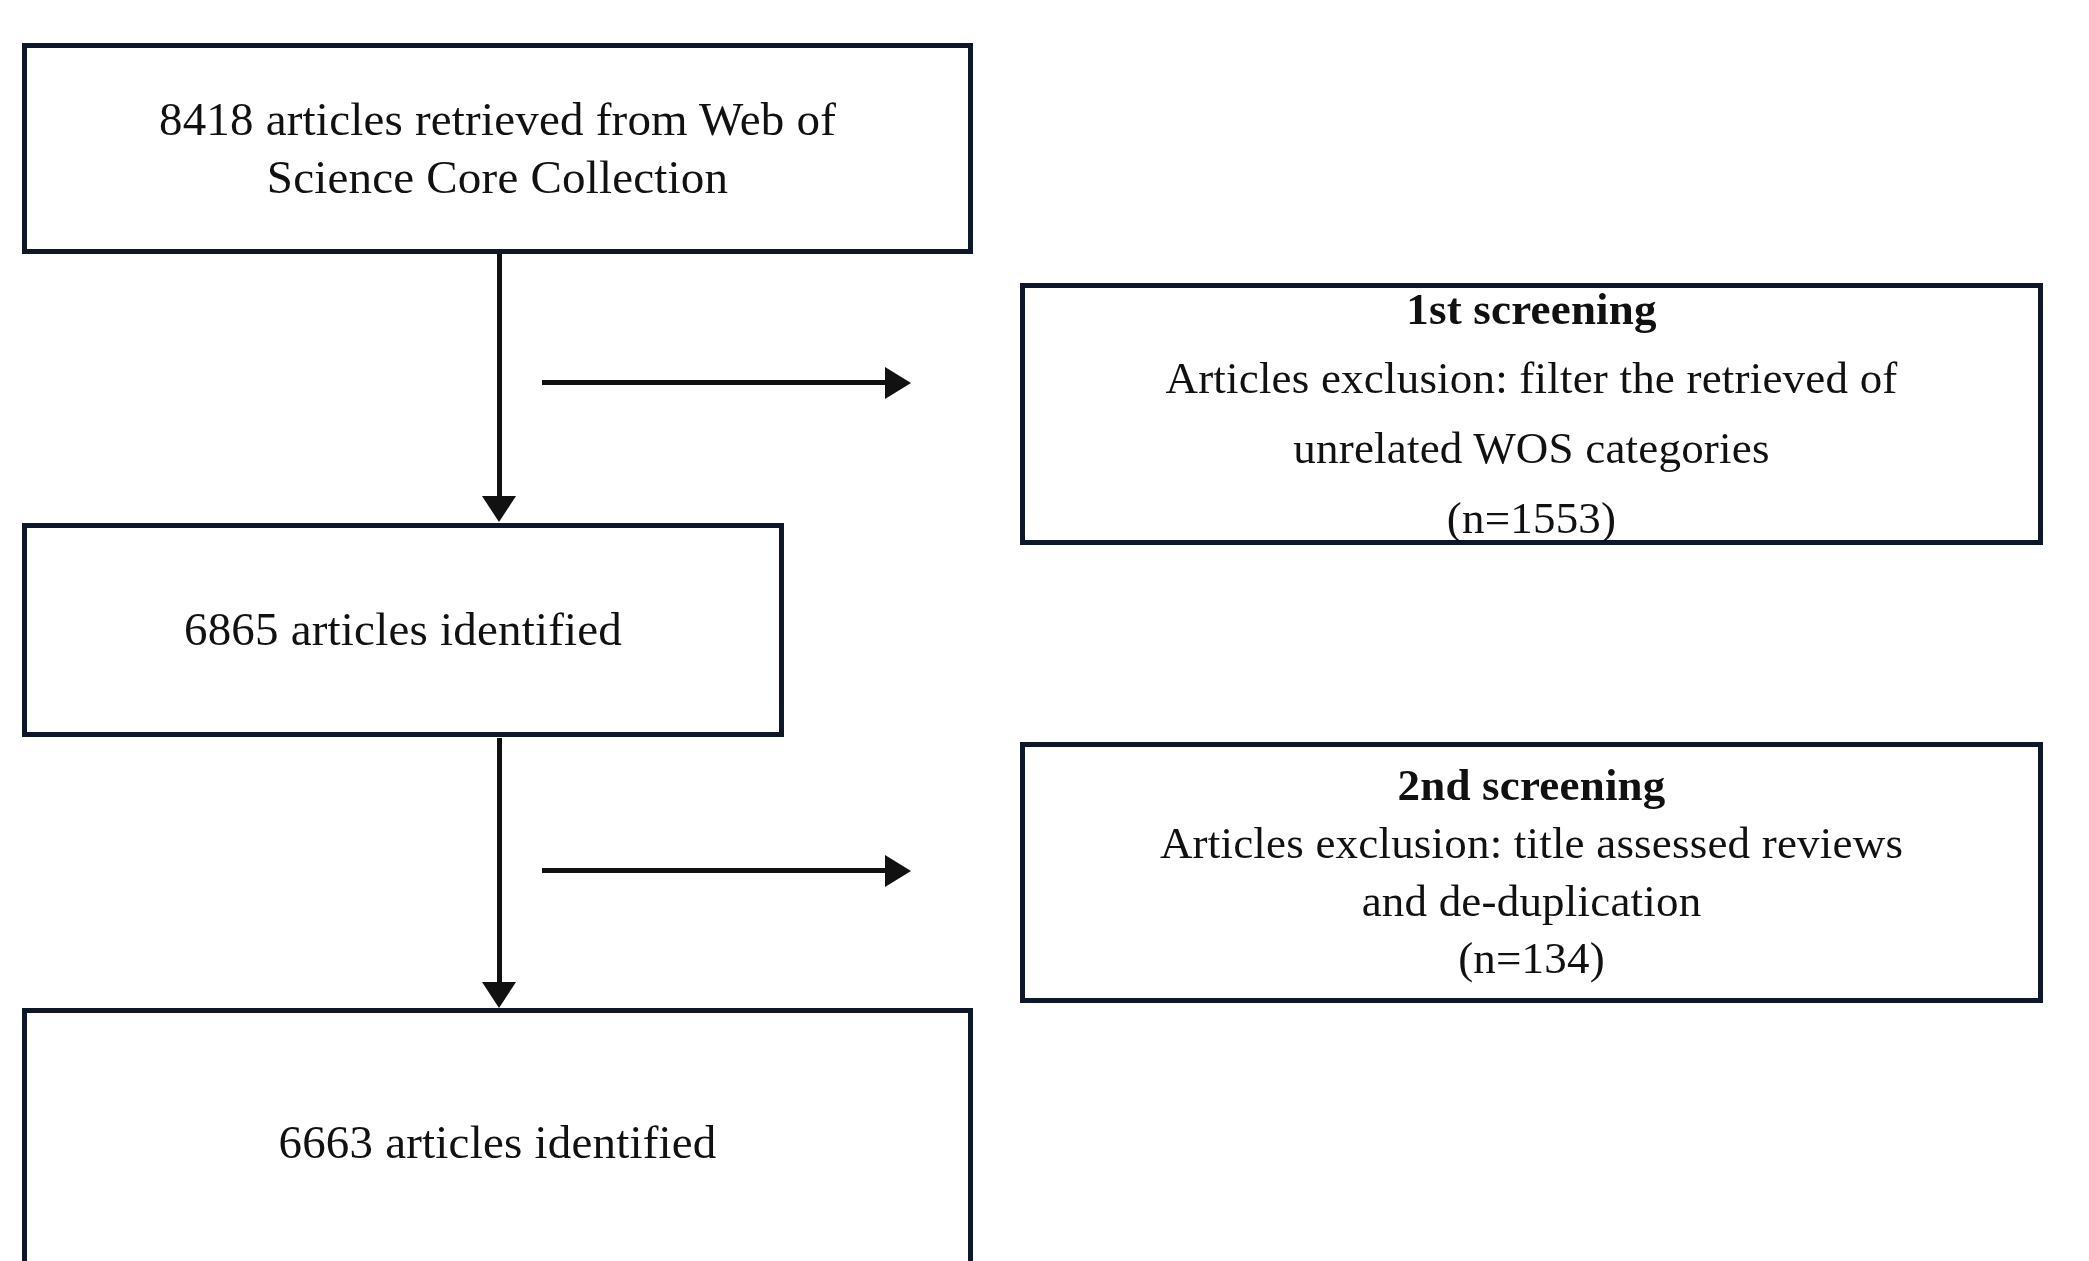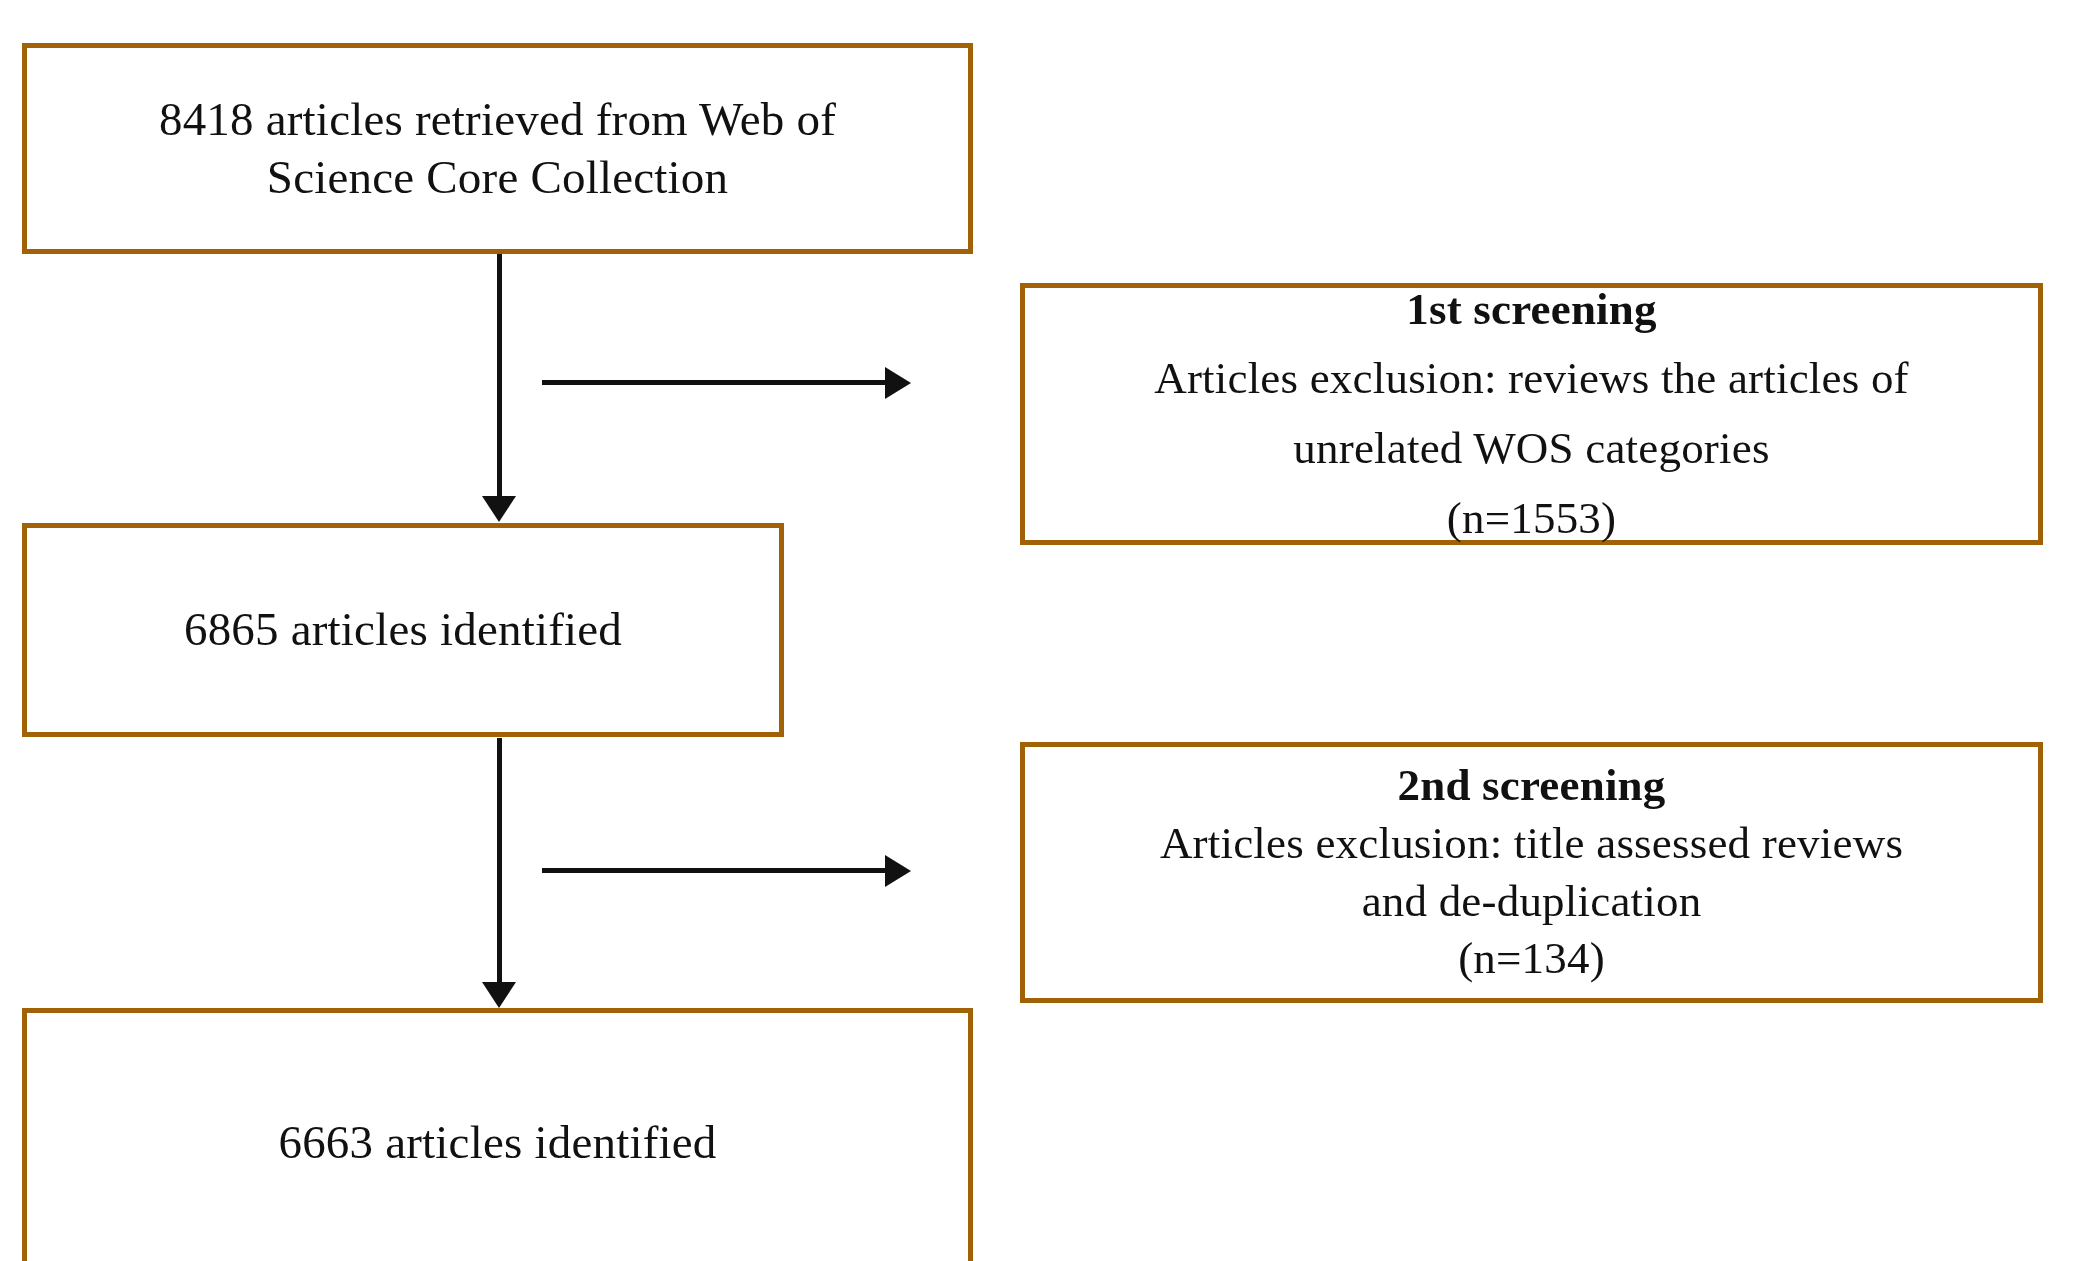--- a/index.html
+++ b/index.html
@@ -14,21 +14,21 @@
     background: #ffffff;
     overflow: hidden;
     font-family: "Liberation Serif", "DejaVu Serif", serif;
     color: #111111;
   }
 
   
   .flow-box {
     position: absolute;
     box-sizing: border-box;
-    border: 5px solid #a16207;
+    border: 5px solid #0f172a;
     background: #ffffff;
     display: flex;
     flex-direction: column;
     align-items: center;
     justify-content: center;
     text-align: center;
     padding: 4px 18px;
   }
   .flow-box .line {
     display: block;
@@ -109,21 +109,21 @@
   <div class="flow-box" id="box-identified-1">
     <span class="line">6865 articles identified</span>
   </div>
 
   <div class="flow-box" id="box-identified-2">
     <span class="line">6663 articles identified</span>
   </div>
 
   <div class="flow-box" id="box-screening-1">
     <span class="line bold">1st screening</span>
-    <span class="line">Articles exclusion: reviews the articles of</span>
+    <span class="line">Articles exclusion: filter the retrieved of</span>
     <span class="line">unrelated WOS categories</span>
     <span class="line">(n=1553)</span>
   </div>
 
   <div class="flow-box" id="box-screening-2">
     <span class="line bold">2nd screening</span>
     <span class="line">Articles exclusion: title assessed reviews</span>
     <span class="line">and de-duplication</span>
     <span class="line">(n=134)</span>
   </div>

